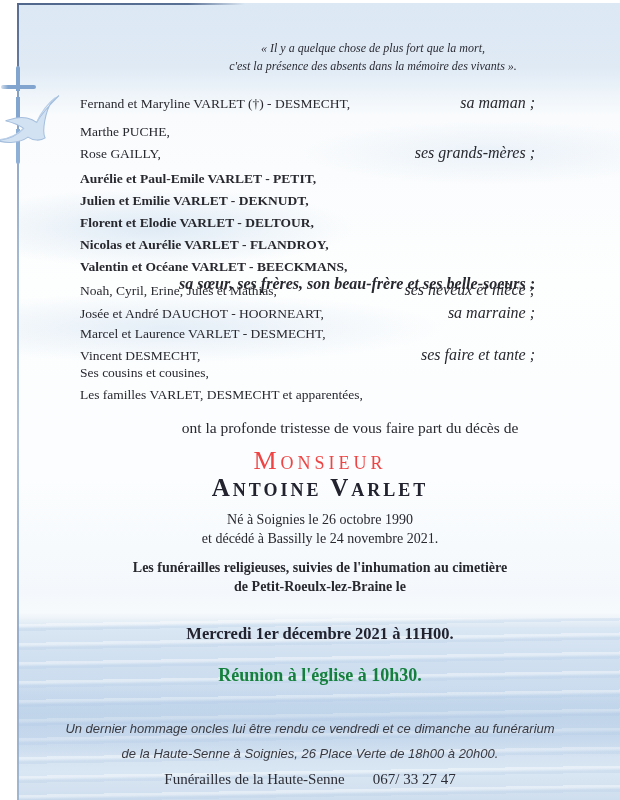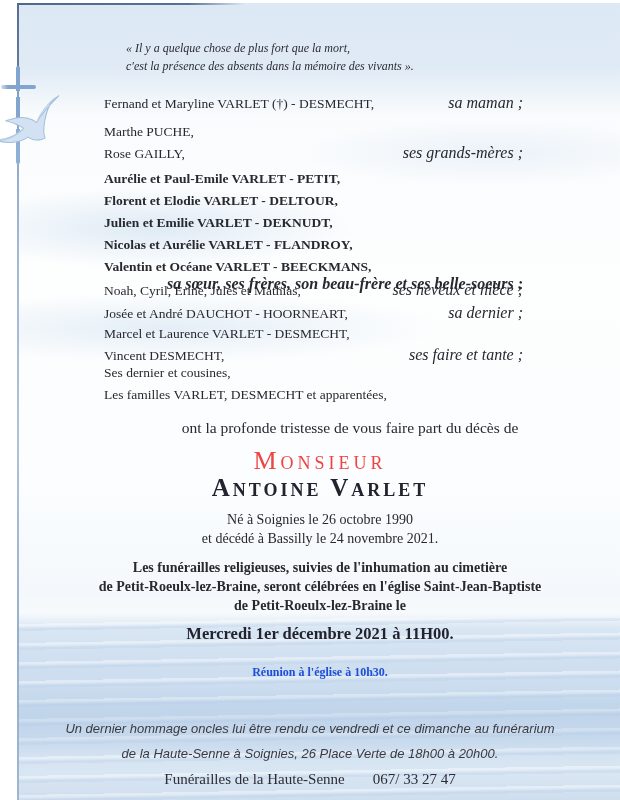--- a/index.html
+++ b/index.html
@@ -34,38 +34,38 @@
     background:linear-gradient(180deg,#51678c 0%,#5c7398 8%,#7e9abd 10%,
       #9db4cf 30%,#aabed5 55%,#93acc8 80%,#9db4cf 100%);opacity:.95;}
   
   .cross-v{position:absolute;left:15.5px;top:66px;width:4px;height:98px;border-radius:2px;
     background:linear-gradient(180deg,#82a5cf 0 26%,rgba(130,165,207,0) 26% 32%,
       #82a5cf 32% 58%,rgba(130,165,207,0) 58% 64%,#8fb0d6 64% 100%);}
   .cross-h{position:absolute;left:1px;top:85px;width:35px;height:3.5px;border-radius:2px;
     background:linear-gradient(90deg,rgba(130,165,207,.35) 0,#82a5cf 20%,#82a5cf 100%);}
   .bird{position:absolute;left:-4px;top:94px;width:88px;height:62px;}
   
-  .quote{position:absolute;top:40px;left:126px;right:0;text-align:left;
+  .quote{position:absolute;top:40px;left:126px;right:0;text-align:center;
     font-style:italic;font-size:12px;line-height:17.5px;color:#2c2c34;}
   .family{position:absolute;top:0;left:80px;right:85px;font-size:13.5px;}
-  .fgroup{position:absolute;left:0;right:12px;margin-left:24px;}
+  .fgroup{position:absolute;left:0;right:0;}
   .fgroup .nm{line-height:22px;white-space:nowrap;}
   .fgroup .rel{position:absolute;right:0;bottom:3px;font-style:italic;font-size:16px;white-space:nowrap;}
   .fgroup .rel-below{text-align:right;font-style:italic;font-size:16px;line-height:17px;margin-top:-3px;}
   .g1{top:93px;} .g2{top:121px;} .g3{top:168px;font-weight:bold;} .g4{top:280px;}
   .g5{top:303px;} .g6{top:323px;} .g7{top:362px;} .g8{top:384px;}
   .centercol{position:absolute;left:20px;right:0;text-align:center;}
   .intro{top:419px;font-size:15.5px;padding-left:60px;}
   .t-monsieur{top:446px;font-size:26px;font-weight:400;font-variant:small-caps;letter-spacing:4px;color:#ef4444;}
   .t-name{top:474px;font-size:25px;font-weight:600;font-variant:small-caps;letter-spacing:3px;color:#232330;}
   .birth{top:512px;font-size:14px;}
   .death{top:531px;font-size:14px;}
   .funeral{top:558px;font-size:14px;line-height:19px;font-weight:bold;}
   .datetime{top:624px;font-size:16.5px;font-weight:700;color:#232330;}
-  .meeting{top:665px;font-size:12px;font-weight:700;color:#1d4ed8;}
+  .meeting{top:665px;font-size:18px;font-weight:700;color:#15803d;}
   .tribute{position:absolute;top:716px;left:0;right:0;text-align:center;
     font-family:"Liberation Sans","DejaVu Sans",sans-serif;font-style:italic;
     font-size:13px;line-height:25px;color:#3a3a40;}
   .footer{position:absolute;top:771px;left:0;right:0;text-align:center;font-size:15px;color:#2c2c34;}
   .footer .phone{margin-left:28px;}
 </style>
 </head>
 <body>
 
 <div class="page">
@@ -100,56 +100,55 @@
       <div class="nm">Fernand et Maryline VARLET (†) - DESMECHT,</div>
       <div class="rel">sa maman ;</div>
     </div>
     <div class="fgroup g2">
       <div class="nm">Marthe PUCHE,</div>
       <div class="nm">Rose GAILLY,</div>
       <div class="rel">ses grands-mères ;</div>
     </div>
     <div class="fgroup g3">
       <div class="nm">Aurélie et Paul-Emile VARLET - PETIT,</div>
+      <div class="nm">Julien et Emilie VARLET - DEKNUDT,</div>
       <div class="nm">Florent et Elodie VARLET - DELTOUR,</div>
-      <div class="nm">Julien et Emilie VARLET - DEKNUDT,</div>
       <div class="nm">Nicolas et Aurélie VARLET - FLANDROY,</div>
       <div class="nm">Valentin et Océane VARLET - BEECKMANS,</div>
       <div class="rel-below">sa sœur, ses frères, son beau-frère et ses belle-soeurs ;</div>
     </div>
     <div class="fgroup g4">
       <div class="nm">Noah, Cyril, Erine, Jules et Mathias,</div>
       <div class="rel">ses neveux et nièce ;</div>
     </div>
     <div class="fgroup g5">
       <div class="nm">Josée et André DAUCHOT - HOORNEART,</div>
-      <div class="rel">sa dernier ;</div>
+      <div class="rel">sa marraine ;</div>
     </div>
     <div class="fgroup g6">
       <div class="nm">Marcel et Laurence VARLET - DESMECHT,</div>
       <div class="nm">Vincent DESMECHT,</div>
       <div class="rel">ses faire et tante ;</div>
     </div>
     <div class="fgroup g7">
-      <div class="nm">Ses dernier et cousines,</div>
+      <div class="nm">Ses cousins et cousines,</div>
     </div>
     <div class="fgroup g8">
       <div class="nm">Les familles VARLET, DESMECHT et apparentées,</div>
     </div>
   </div>
 
   <div class="centercol intro">ont la profonde tristesse de vous faire part du décès de</div>
   <div class="centercol t-monsieur">Monsieur</div>
   <div class="centercol t-name">Antoine Varlet</div>
   <div class="centercol birth">Né à Soignies le 26 octobre 1990</div>
   <div class="centercol death">et décédé à Bassilly le 24 novembre 2021.</div>
 
   <div class="centercol funeral">
     <div>Les funérailles religieuses, suivies de l'inhumation au cimetière</div>
-    <div>de Petit-Roeulx-lez-Braine, seront célébrées en l'église Saint-Jean-Baptiste</div>
     <div>de Petit-Roeulx-lez-Braine  le</div>
   </div>
 
   <div class="centercol datetime">Mercredi 1er décembre 2021 à 11H00.</div>
   <div class="centercol meeting">Réunion à l'église à 10h30.</div>
 
   <div class="tribute">
     <div>Un dernier hommage oncles lui être rendu ce vendredi et ce dimanche au funérarium</div>
     <div>de la Haute-Senne à Soignies, 26 Place Verte de 18h00 à 20h00.</div>
   </div>

